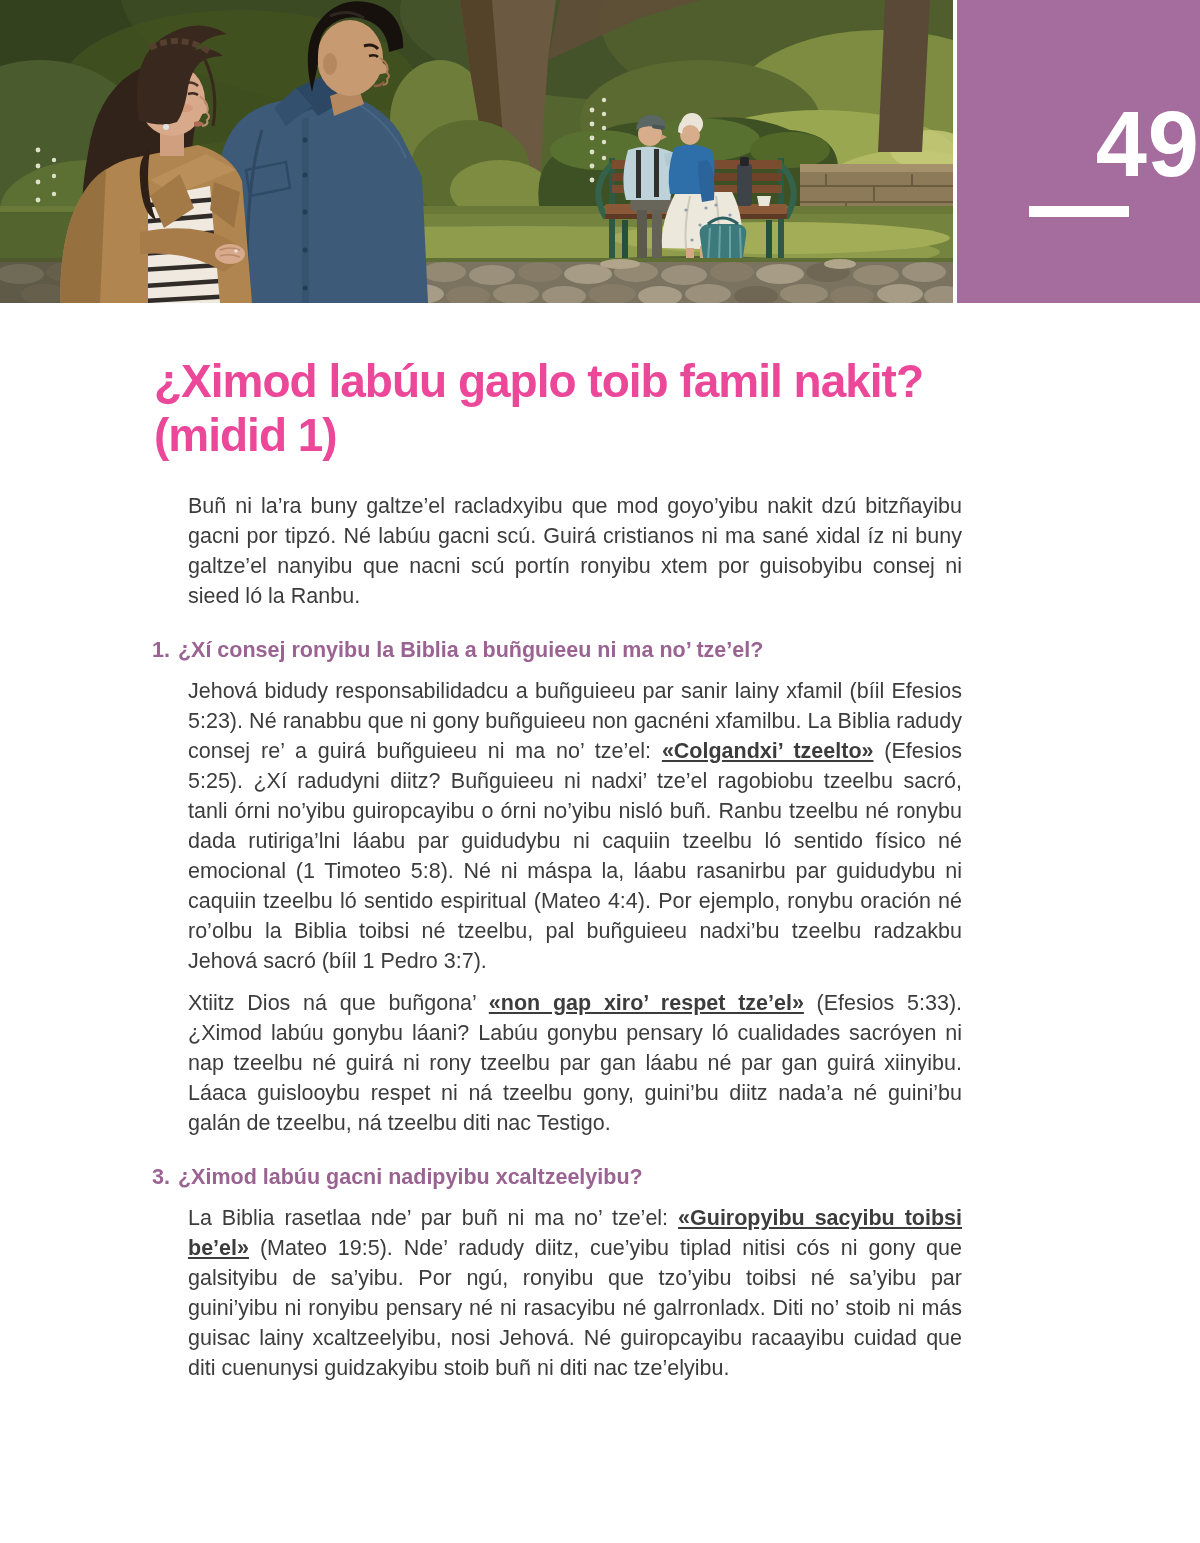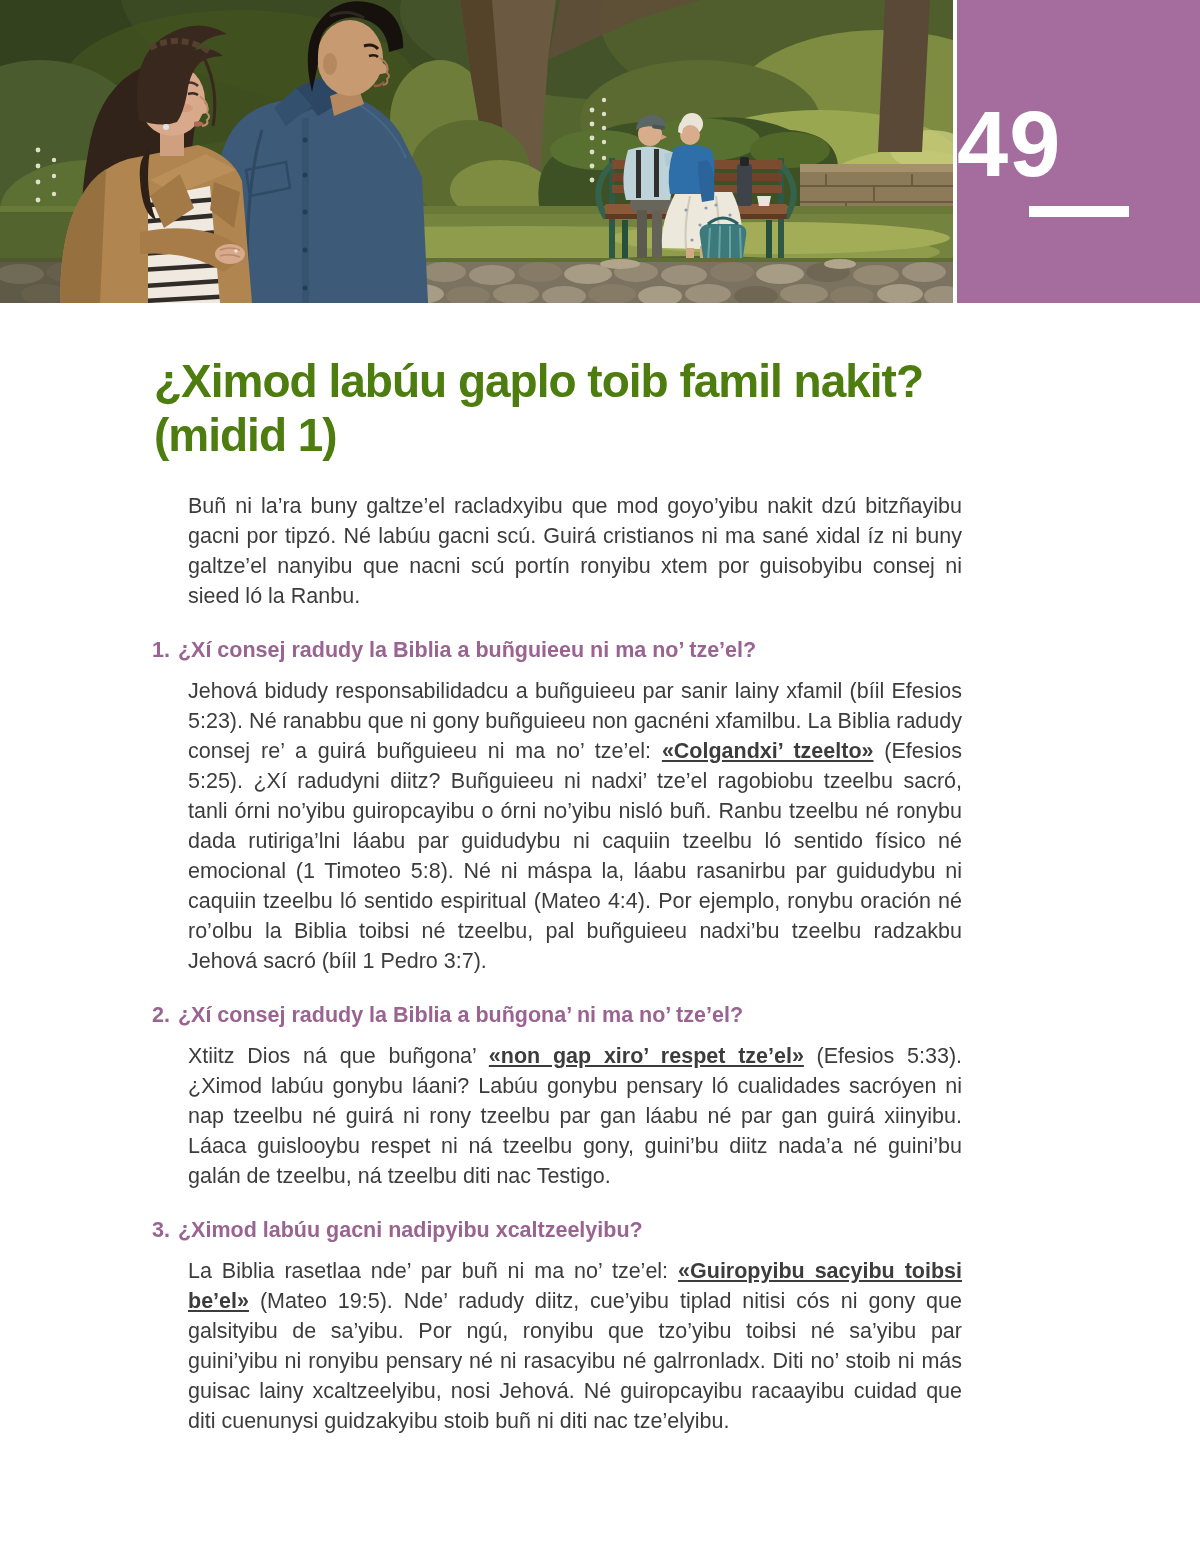--- a/index.html
+++ b/index.html
@@ -10,28 +10,28 @@
   
   .hero{position:relative;height:303px;}
   .hero-photo{position:absolute;left:0;top:0;width:953px;height:303px;overflow:hidden;}
   .hero-photo svg{display:block;}
   .page-number-block{
     position:absolute;left:957px;top:0;width:243px;height:303px;
     background:var(--accent,#a56c9e);
   }
   .page-number{
     color:#fff;font-size:92px;font-weight:700;line-height:1;
-    text-align:left;margin-top:98px;letter-spacing:1px;
+    text-align:right;margin-top:98px;letter-spacing:1px;
   }
   .page-number-rule{width:100px;height:11px;background:#fff;margin:16px auto 0;}
   
   .content{padding:0 238px 0 152px;}
   .title{
     margin:52px 0 0 2px;max-width:800px;
-    font-size:46px;line-height:1.17;font-weight:700;color:#4d7c0f;letter-spacing:-1px;
+    font-size:46px;line-height:1.17;font-weight:700;color:#ec4899;letter-spacing:-1px;
   }
   .intro{margin:28px 0 0 36px;text-align:justify;font-size:21.5px;line-height:30px;}
   .question{
     margin:26px 0 0 0;font-size:21.5px;line-height:27px;font-weight:700;
     color:var(--heading,#9a6392);
   }
   .qnum{margin-right:8px;}
   .para{margin:12px 0 0 36px;text-align:justify;font-size:21.5px;line-height:30px;}
   .para .b{font-weight:700;text-decoration:underline;}
 </style>
@@ -315,26 +315,25 @@
       <div class="page-number-rule"></div>
     </div>
   </header>
 
   <main class="content">
     <h1 class="title">¿Ximod labúu gaplo toib famil nakit? (midid 1)</h1>
 
     <p class="intro">Buñ ni la’ra buny galtze’el racladxyibu que mod goyo’yibu nakit dzú bitzñayibu gacni por tipzó. Né labúu gacni scú. Guirá cristianos ni ma sané xidal íz ni buny galtze’el nanyibu que nacni scú portín ronyibu xtem por guisobyibu consej ni sieed ló la Ranbu.</p>
 
     <section>
-      <h2 class="question"><span class="qnum">1.</span><span>¿Xí consej radudy la Biblia a buñguieeu ni ma no’ tze’el?</span></h2>
+      <h2 class="question"><span class="qnum">1.</span><span>¿Xí consej ronyibu la Biblia a buñguieeu ni ma no’ tze’el?</span></h2>
       <p class="para"><span>Jehová bidudy responsabilidadcu a buñguieeu par sanir lainy xfamil (bíil Efesios 5:23). Né ranabbu que ni gony buñguieeu non gacnéni xfamilbu. La Biblia radudy consej re’ a guirá buñguieeu ni ma no’ tze’el: </span><span class="b">«Colgandxi’ tzeelto»</span><span> (Efesios 5:25). ¿Xí radudyni diitz? Buñguieeu ni nadxi’ tze’el ragobiobu tzeelbu sacró, tanli órni no’yibu guiropcayibu o órni no’yibu nisló buñ. Ranbu tzeelbu né ronybu dada rutiriga’lni láabu par guidudybu ni caquiin tzeelbu ló sentido físico né emocional (1 Timoteo 5:8). Né ni máspa la, láabu rasanirbu par guidudybu ni caquiin tzeelbu ló sentido espiritual (Mateo 4:4). Por ejemplo, ronybu oración né ro’olbu la Biblia toibsi né tzeelbu, pal buñguieeu nadxi’bu tzeelbu radzakbu Jehová sacró (bíil 1 Pedro 3:7).</span></p>
     </section>
 
     <section>
-      <h2 class="question"><span class="qnum">2.</span><span>¿Xí consej radudy la Biblia a buñgona’ ni ma no’ tze’el?</span></h2>
       <p class="para"><span>Xtiitz Dios ná que buñgona’ </span><span class="b">«non gap xiro’ respet tze’el»</span><span> (Efesios 5:33). ¿Ximod labúu gonybu láani? Labúu gonybu pensary ló cualidades sacróyen ni nap tzeelbu né guirá ni rony tzeelbu par gan láabu né par gan guirá xiinyibu. Láaca guislooybu respet ni ná tzeelbu gony, guini’bu diitz nada’a né guini’bu galán de tzeelbu, ná tzeelbu diti nac Testigo.</span></p>
     </section>
 
     <section>
       <h2 class="question"><span class="qnum">3.</span><span>¿Ximod labúu gacni nadipyibu xcaltzeelyibu?</span></h2>
       <p class="para"><span>La Biblia rasetlaa nde’ par buñ ni ma no’ tze’el: </span><span class="b">«Guiropyibu sacyibu toibsi be’el»</span><span> (Mateo 19:5). Nde’ radudy diitz, cue’yibu tiplad nitisi cós ni gony que galsityibu de sa’yibu. Por ngú, ronyibu que tzo’yibu toibsi né sa’yibu par guini’yibu ni ronyibu pensary né ni rasacyibu né galrronladx. Diti no’ stoib ni más guisac lainy xcaltzeelyibu, nosi Jehová. Né guiropcayibu racaayibu cuidad que diti cuenunysi guidzakyibu stoib buñ ni diti nac tze’elyibu.</span></p>
     </section>
   </main>
 
 </div>

